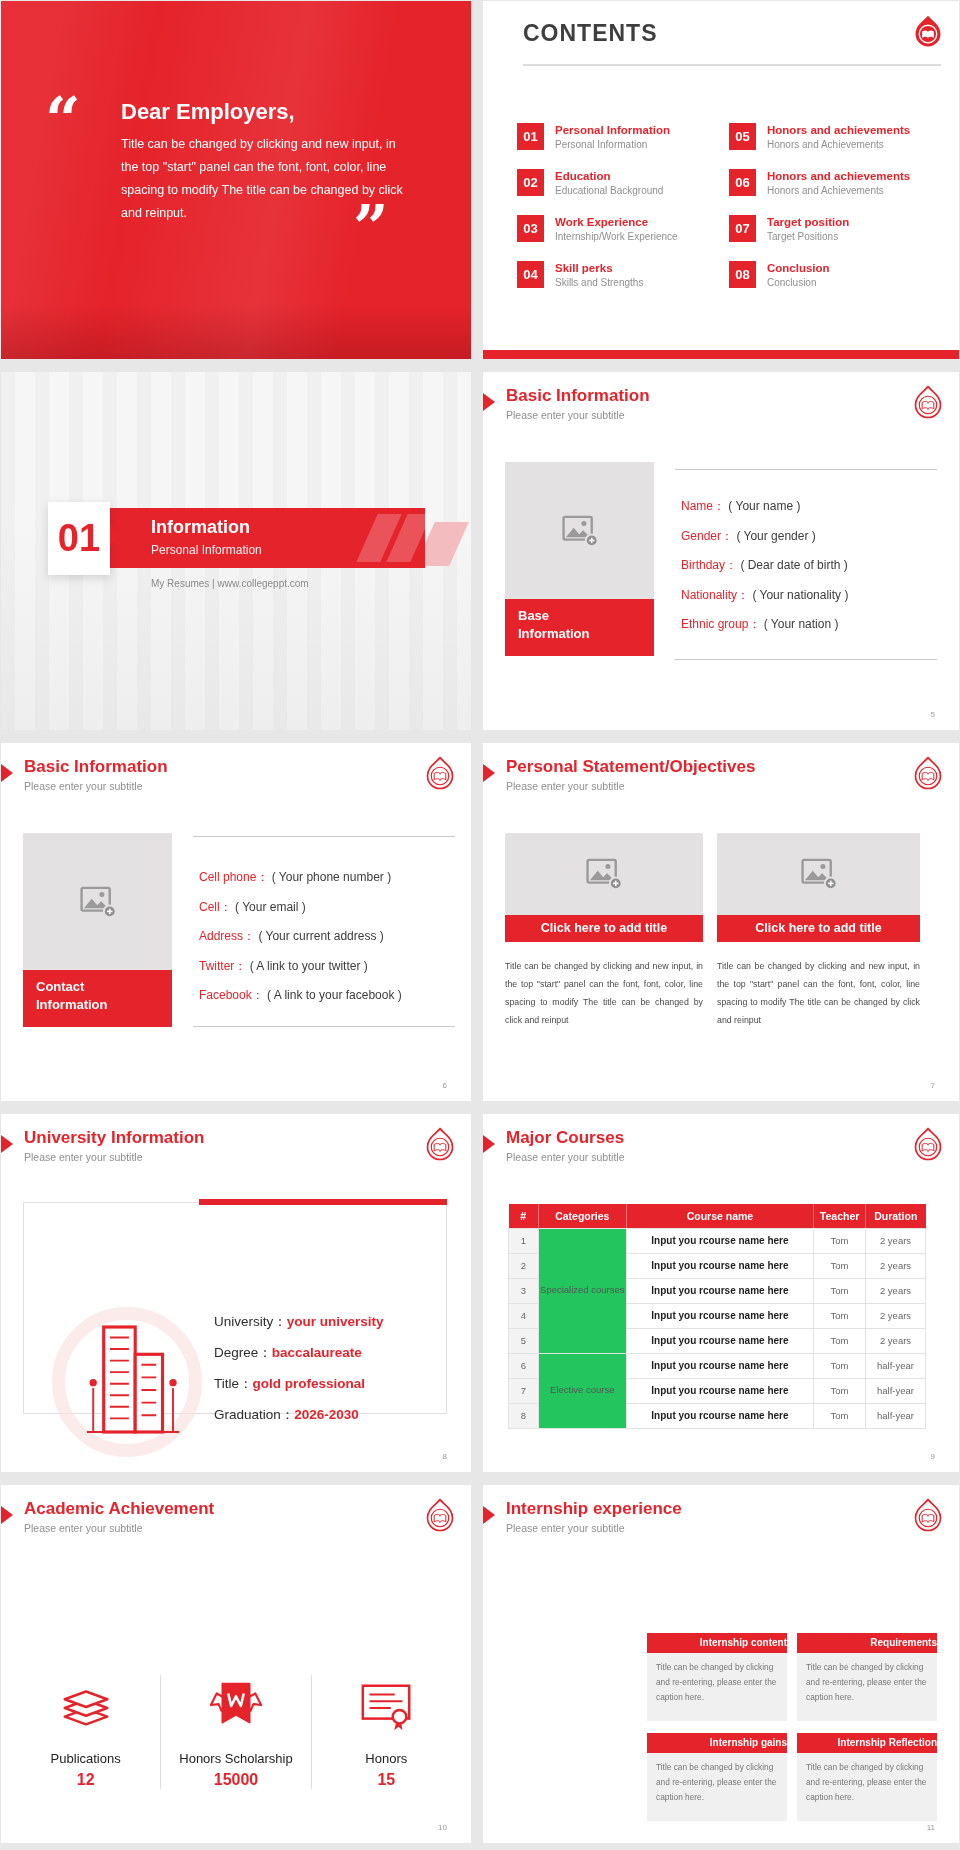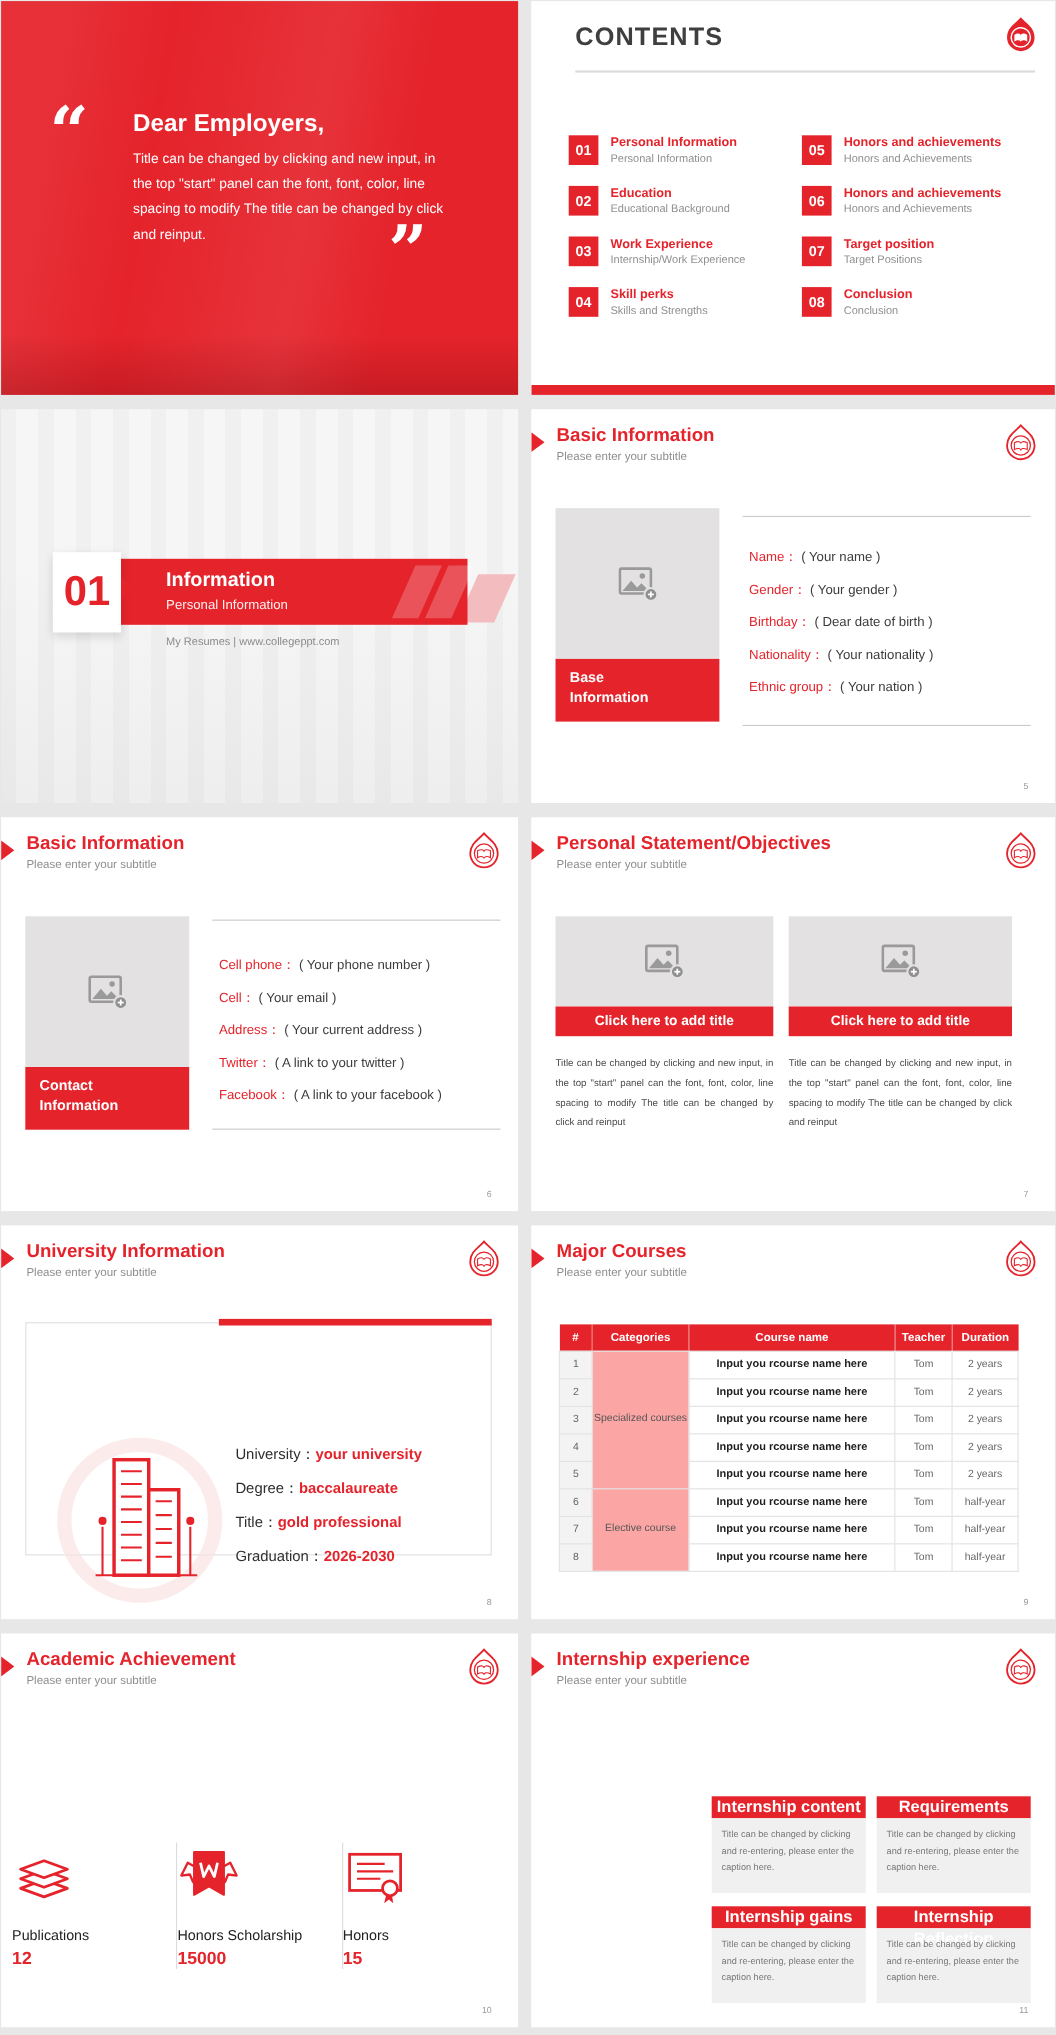--- a/index.html
+++ b/index.html
@@ -90,41 +90,41 @@
   .u-row{font-size:13.5px;margin-bottom:13px;white-space:nowrap}
   .u-lab{color:#2e2e2e}
   .u-val{color:var(--red);font-weight:bold}
 
   
   .crs-table{position:absolute;left:25px;top:90px;width:418px;border-collapse:collapse}
   .crs-table th{background:var(--red);color:#fff;font-size:10.5px;font-weight:bold;height:24px;border-left:1px solid rgba(255,255,255,.35)}
   .crs-table th:first-child{border-left:none}
   .crs-table td{font-size:9.5px;color:#666;text-align:center;height:25px;border:1px solid #e2e2e2}
   td.cnum{width:30px;background:#f4f3f3}
-  td.ccat{width:88px;background:#fca5a5;color:#555;line-height:1.3}
+  td.ccat{width:88px;background:#22c55e;color:#555;line-height:1.3}
   td.ccourse{width:188px;font-weight:bold;color:#1e1e1e;font-size:10px}
   td.cteach{width:52px}
   td.cdur{width:60px}
 
   
   .ac-row{position:absolute;left:10px;right:10px;top:190px;display:flex}
-  .ac-item{flex:1;padding-top:4px}
+  .ac-item{flex:1;text-align:center;padding-top:4px}
   .ac-item + .ac-item{border-left:1px solid #dcdcdc}
   .ac-icon svg{width:58px;height:56px}
   .ac-lab{font-size:13px;color:#222;margin-top:12px}
   .ac-val{font-size:16px;font-weight:bold;color:var(--red);margin-top:5px}
 
   
   .it-panel{position:absolute;left:22px;top:148px;width:130px;height:200px;background:#efeeee;text-align:center}
   .it-ph{width:92px;height:56px;margin:12px auto 0}
   .it-ph svg{width:30px;height:27px}
   .it-name{font-size:11.5px;font-weight:bold;color:#222;margin-top:13px}
   .it-cap{font-size:8.3px;color:#777;line-height:15px;padding:7px 11px 0;text-align:center}
   .it-grid{position:absolute;left:164px;top:148px;width:290px;display:grid;grid-template-columns:140px 140px;gap:12px 10px}
-  .it-head{height:20px;background:var(--red);color:#fff;font-size:15px;font-weight:bold;text-align:center;line-height:20px}
+  .it-head{height:20px;background:var(--red);color:#fff;font-size:10px;font-weight:bold;text-align:right;line-height:20px}
   .it-body{background:#f1f0f0;min-height:68px;padding:7px 9px;font-size:8.3px;color:#777;line-height:15px}
 </style>
 </head>
 <body>
 
 <svg width="0" height="0" style="position:absolute">
   <defs>
     <g id="logo-outline">
       <path d="M18 2 C12 9 3 13 3 24 a15 15 0 0 0 30 0 C33 13 24 9 18 2 Z" fill="none" stroke="#e5232b" stroke-width="2"></path>
       <circle cx="18" cy="24" r="10.5" fill="none" stroke="#e5232b" stroke-width="1.4"></circle>

